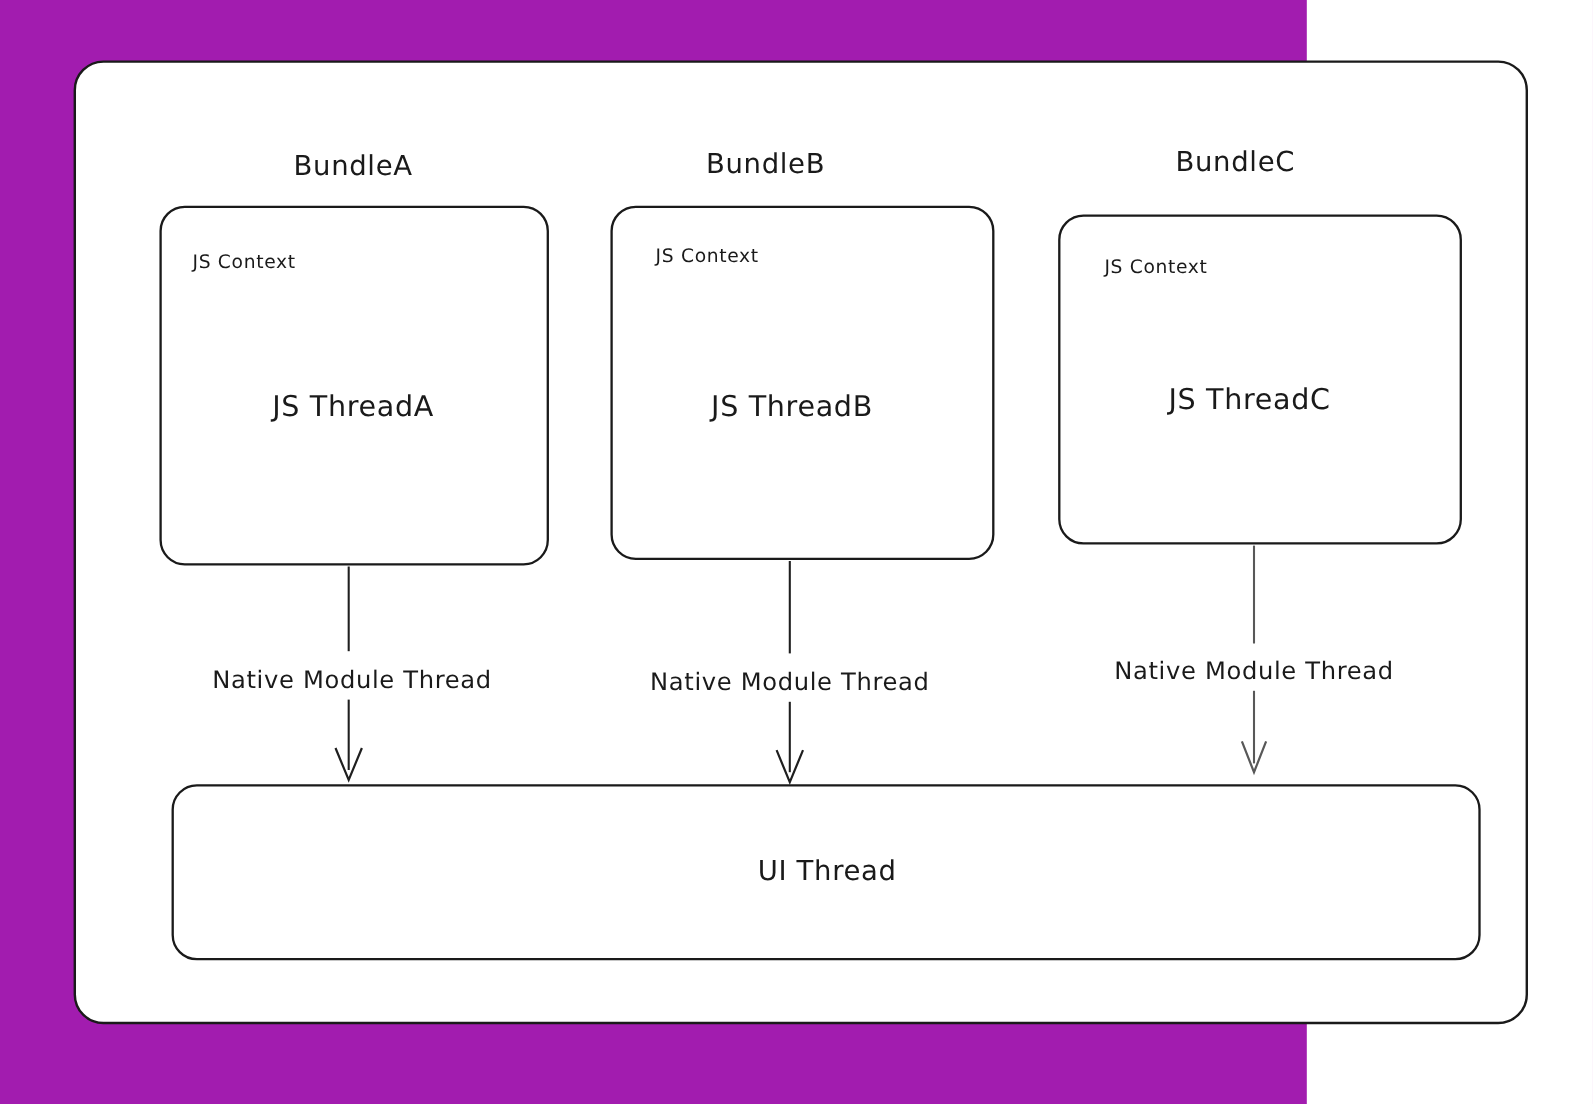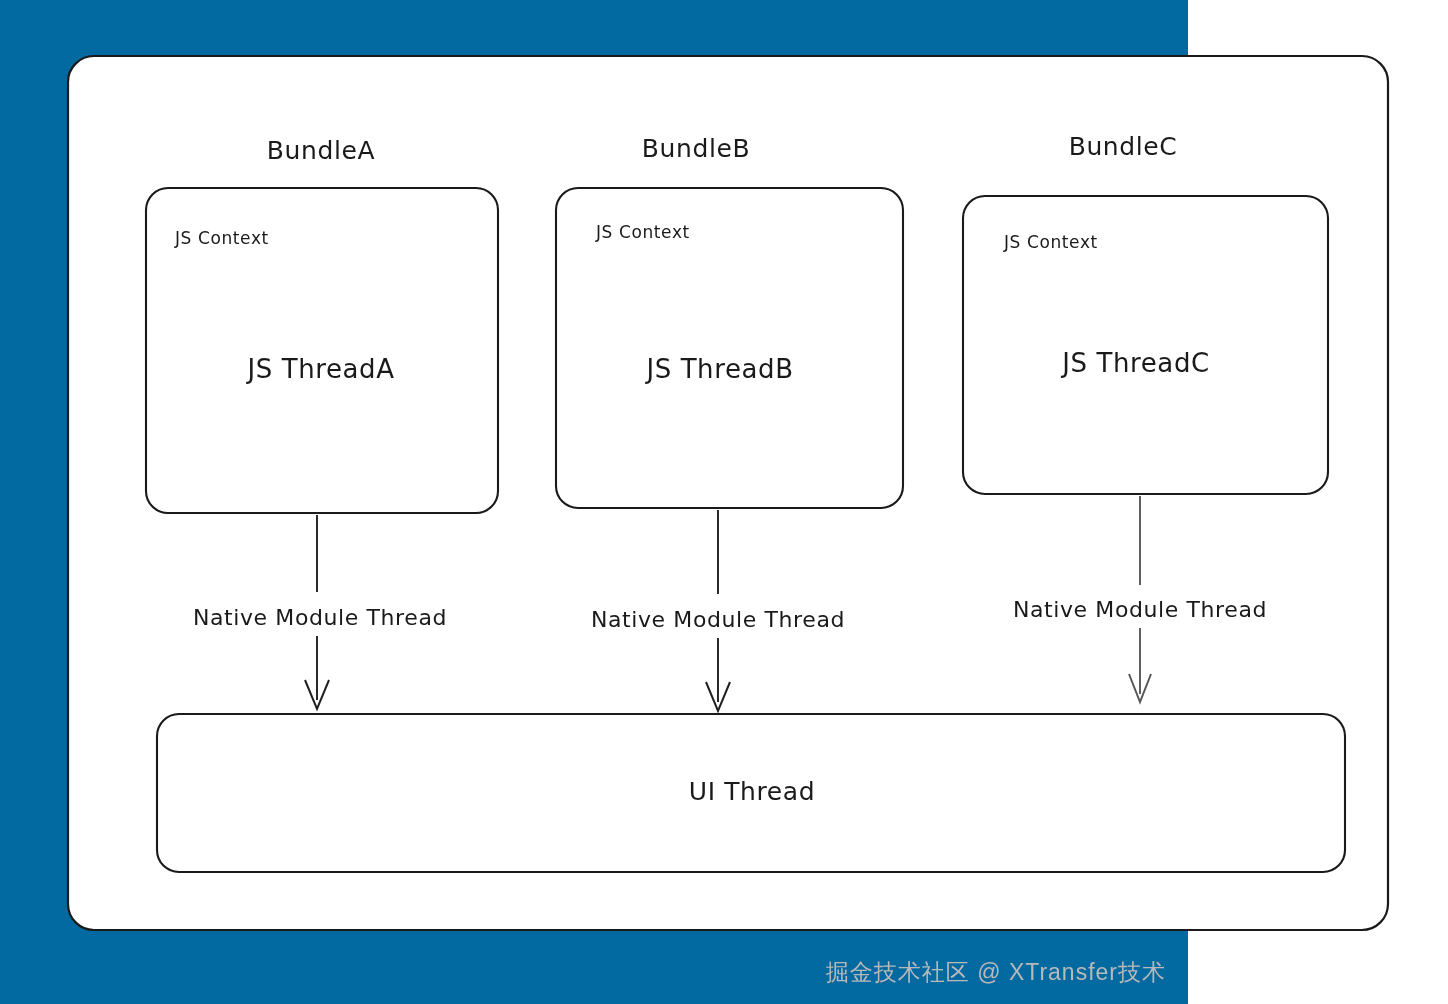--- a/index.html
+++ b/index.html
@@ -10,21 +10,21 @@
   body {
     width: 1448px;
     height: 1004px;
     overflow: hidden;
     font-family: "DejaVu Sans", sans-serif;
   }
   #diagram-root {
     position: relative;
     width: 1188px;
     height: 1004px;
-    background: #0369a1;
+    background: #a21caf;
   }
   svg.diagram-canvas {
     position: absolute;
     top: 0;
     left: 0;
     width: 1448px;
     height: 1004px;
     display: block;
   }
   .node-shape {
@@ -143,15 +143,14 @@
       <path class="edge-head light" d="M 1129 674 L 1140 702 L 1151 674"></path>
       <rect class="edge-label-bg" x="983" y="589" width="318" height="36"></rect>
       <text class="hand-text edge-label" x="1140" y="617">Native Module Thread</text>
     </g>
 
     <rect class="node-shape" x="157" y="714" width="1188" height="158" rx="22" ry="22"></rect>
     <text class="hand-text ui-thread-label" x="752" y="800">UI Thread</text>
 
   </svg>
 
-  <div class="watermark">掘金技术社区 @ XTransfer技术</div>
 
 </div>
 
 </body></html>

